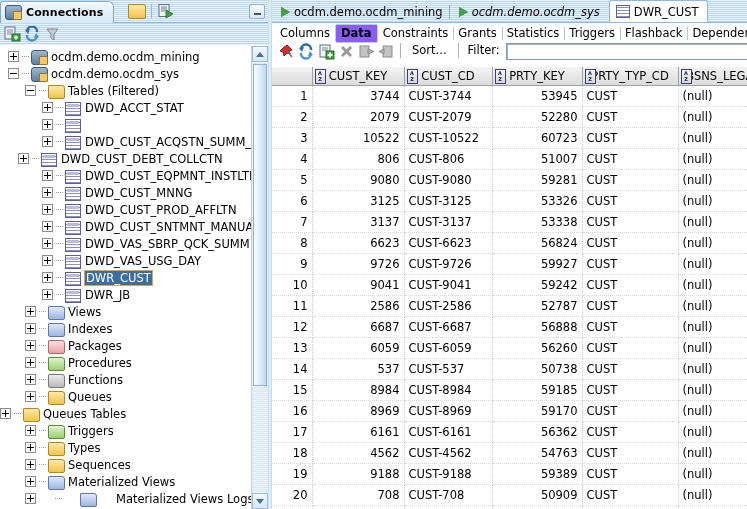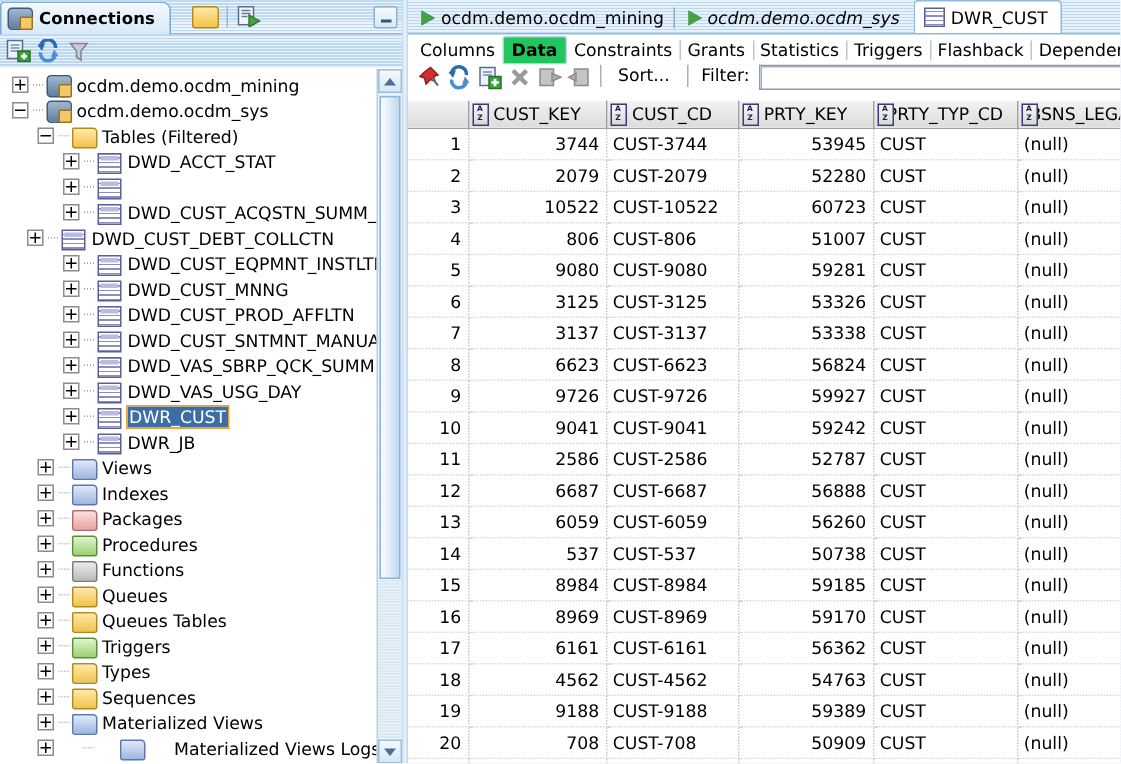--- a/index.html
+++ b/index.html
@@ -237,21 +237,21 @@
     height: 19px;
     display: flex; align-items: center;
     white-space: nowrap;
     position: relative;
   }
   .stab + .stab::before {
     content:""; position:absolute; left:0; top:3px; width:1px;height:13px;background:#b7c6d4;
   }
   .stab.active {
     font-weight: bold;
-    background: #22c55e;
+    background: #8b5cf6;
     border: 1px solid #b9cddf;
     border-radius: 2px;
     height: 17px;
   }
   .stab.active::before, .stab.active + .stab::before { display:none; }
 
   .data-toolbar {
     height: 24px;
     background: #ffffff;
     display: flex; 
@@ -512,21 +512,21 @@
             <span class="dots"></span>
             <span class="ico"><span class="ic-folder gray" style="position: relative; display: inline-block;"></span></span>
             <span class="lbl">Functions</span>
           </div>
           <div class="tnode" style="padding-left: 25px;">
             <span class="expander plus"></span>
             <span class="dots"></span>
             <span class="ico"><span class="ic-folder" style="position: relative; display: inline-block;"></span></span>
             <span class="lbl">Queues</span>
           </div>
-          <div class="tnode" style="padding-left: 25px;">
+          <div class="tnode" style="">
             <span class="expander plus"></span>
             <span class="dots"></span>
             <span class="ico"><span class="ic-folder" style="position: relative; display: inline-block;"></span></span>
             <span class="lbl">Queues Tables</span>
           </div>
           <div class="tnode" style="padding-left: 25px;">
             <span class="expander plus"></span>
             <span class="dots"></span>
             <span class="ico"><span class="ic-folder green" style="position: relative; display: inline-block;"></span></span>
             <span class="lbl">Triggers</span>

